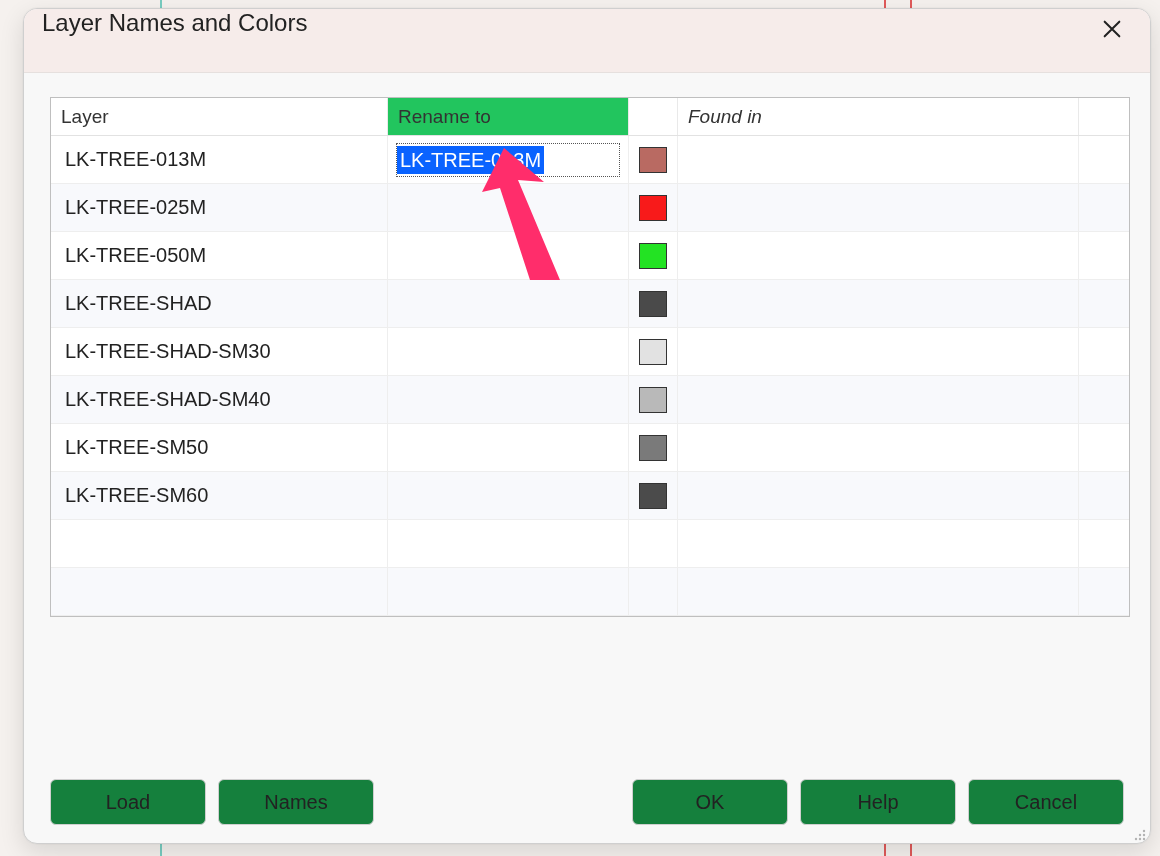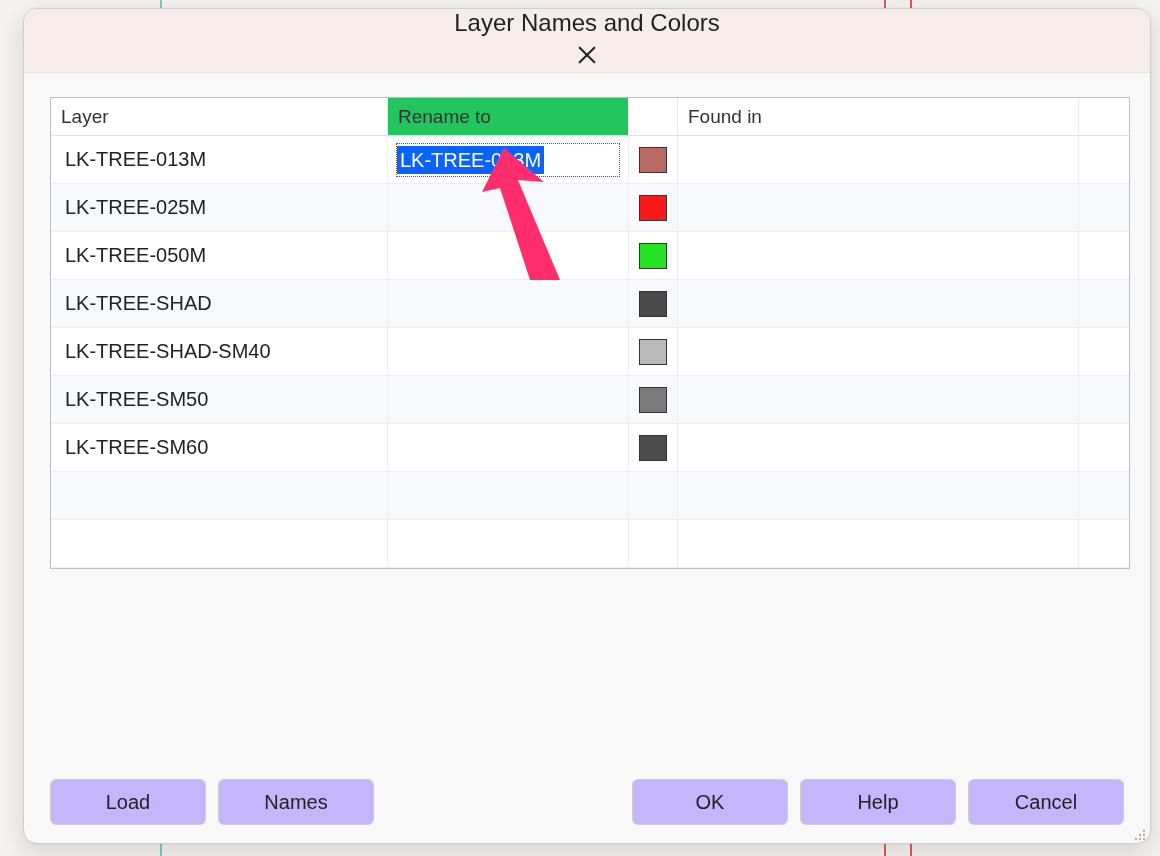--- a/index.html
+++ b/index.html
@@ -27,24 +27,22 @@
     box-shadow: 0 8px 24px rgba(0,0,0,0.12), 0 0 0 1px rgba(0,0,0,0.02);
     display: flex;
     flex-direction: column;
     overflow: hidden;
   }
 
   .titlebar {
     height: 64px;
     background: #f6ecea;
     display: flex;
-    align-items: center;
     padding: 0 18px 0 18px;
     border-bottom: 1px solid #e6e0de;
-    flex-direction: column;
   }
   .titlebar .title {
     flex: 1;
     font-size: 24px;
     font-weight: 400;
     color: #222;
   }
   .titlebar .close {
     width: 40px; height: 40px;
     display: flex; align-items: center; justify-content: center;
@@ -80,21 +78,21 @@
     align-items: center;
     padding: 0 10px;
     border-right: 1px solid #e9e9e9;
     color: #333;
   }
   .grid-header .col:last-child { border-right: none; }
 
   .col-layer    { flex: 0 0 337px; }
   .col-rename   { flex: 0 0 241px; }
   .col-color    { flex: 0 0 49px; }
-  .col-found    { flex: 1 1 auto; }
+  .col-found    { flex: 1 1 auto; font-style: italic; }
   .col-tail     { flex: 0 0 50px; }
 
   .grid-header .col-rename { background: #22c55e; }
 
   .grid-body .row {
     display: flex;
     height: 48px;
     border-bottom: 1px solid #eeeeee;
     font-size: 20px;
   }
@@ -143,21 +141,21 @@
 
   .footer {
     display: flex;
     padding: 20px 26px 18px 26px;
     gap: 12px;
   }
   .footer .spacer { flex: 1; }
   .btn {
     min-width: 156px;
     height: 46px;
-    background: #c4b5fd;
+    background: #15803d;
     border: 1px solid #cfcfcf;
     border-radius: 6px;
     font-size: 20px;
     color: #222;
     display: flex;
     align-items: center;
     justify-content: center;
     cursor: default;
   }
 
@@ -247,20 +245,31 @@
             </div>
             <div class="cell col-rename"></div>
             <div class="cell col-color">
               <div class="swatch" style="background: rgb(74, 74, 74);"></div>
             </div>
             <div class="cell col-found"></div>
             <div class="cell col-tail"></div>
           </div>
           <div class="row">
             <div class="cell col-layer">
+              <span>LK-TREE-SHAD-SM30</span>
+            </div>
+            <div class="cell col-rename"></div>
+            <div class="cell col-color">
+              <div class="swatch" style="background: rgb(226, 226, 226);"></div>
+            </div>
+            <div class="cell col-found"></div>
+            <div class="cell col-tail"></div>
+          </div>
+          <div class="row">
+            <div class="cell col-layer">
               <span>LK-TREE-SHAD-SM40</span>
             </div>
             <div class="cell col-rename"></div>
             <div class="cell col-color">
               <div class="swatch" style="background: rgb(185, 185, 185);"></div>
             </div>
             <div class="cell col-found"></div>
             <div class="cell col-tail"></div>
           </div>
           <div class="row">

